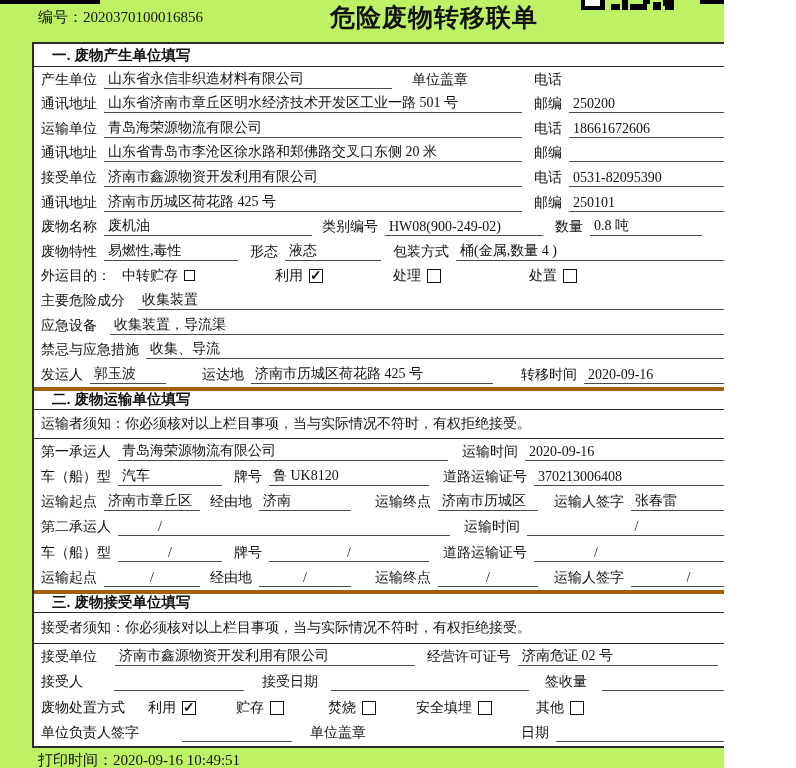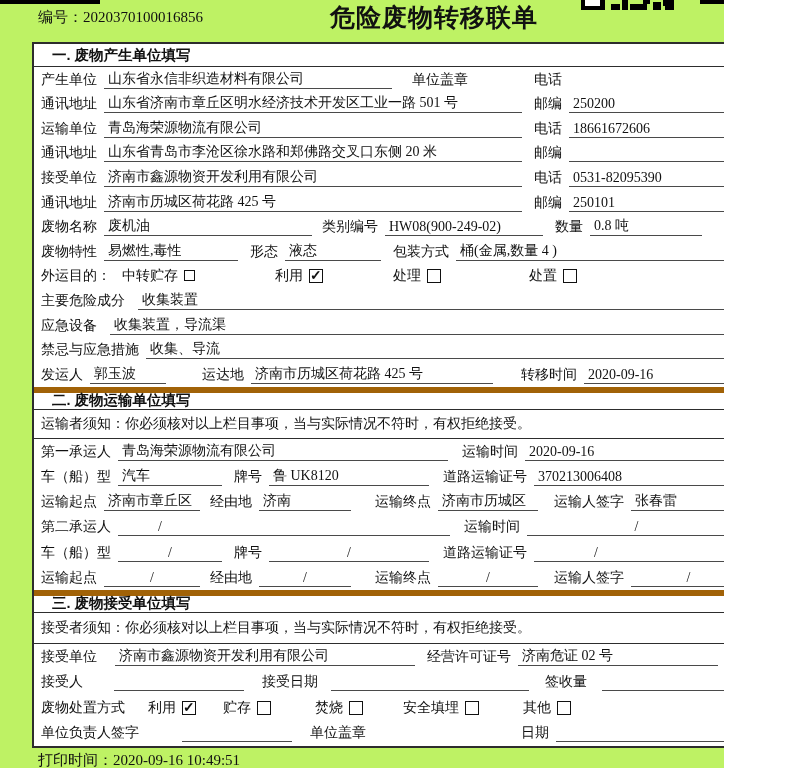--- a/index.html
+++ b/index.html
@@ -11,21 +11,21 @@
   .bar.left{left:0;width:100px;}
   .bar.right{left:700px;width:96px;}
   .qr{position:absolute;left:581px;top:0;}
   .scan-edge{position:absolute;left:792px;top:0;width:2px;height:768px;background:#9a9a9a;}
 
   .serial{position:absolute;left:38px;top:8px;font-size:15px;white-space:nowrap;}
   .title{position:absolute;left:330px;top:1px;font-family:"Liberation Sans","DejaVu Sans",sans-serif;font-weight:bold;font-size:25px;letter-spacing:1px;white-space:nowrap;}
 
   .form{position:absolute;left:32px;top:42px;width:726px;height:706px;border:2px solid #2d2d2d;box-sizing:border-box;background:#fff;}
   .sec-header{font-family:"Liberation Sans","DejaVu Sans",sans-serif;font-weight:bold;font-size:14.5px;height:23px;display:flex;align-items:center;padding-left:18px;border-bottom:1px solid #2d2d2d;box-sizing:border-box;}
-  .sec-header.mid{border-top:6px solid #a16207;}
+  .sec-header.mid{border-top:4px solid #a16207;}
   .notice{height:29px;display:flex;align-items:center;padding-left:7px;border-bottom:1px solid #2d2d2d;box-sizing:border-box;white-space:nowrap;}
 
   .row{display:flex;align-items:flex-end;padding:0 10px 3px 7px;box-sizing:border-box;height:24.6px;white-space:nowrap;}
   .s2row{height:25.2px;}
   .s3row{height:25.3px;}
   .lbl{flex:none;margin-right:7px;}
   .val{display:inline-block;border-bottom:1px solid #4a4a4a;padding:0 4px;min-height:17px;box-sizing:border-box;flex:none;}
   .val.grow{flex:1 1 auto;margin-top:24px;}
   .val.center{text-align:center;}
   .right-col{margin-left:auto;display:flex;align-items:flex-end;width:212px;flex:none;}
@@ -256,21 +256,21 @@
       <span class="lbl" style="margin-left:16px">签收量</span>
       <span class="val grow" style="margin-left:8px"></span>
     </div>
 
     <div class="row s3row">
       <span class="lbl">废物处置方式</span>
       <span class="cbg" style="margin-left:16px">
         <span>利用</span>
         <span class="cb checked"></span>
       </span>
-      <span class="cbg" style="margin-left:27px">
+      <span class="cbg" style="margin-left:40px">
         <span>贮存</span>
         <span class="cb"></span>
       </span>
       <span class="cbg" style="margin-left:44px">
         <span>焚烧</span>
         <span class="cb"></span>
       </span>
       <span class="cbg" style="margin-left:40px">
         <span>安全填埋</span>
         <span class="cb"></span>

